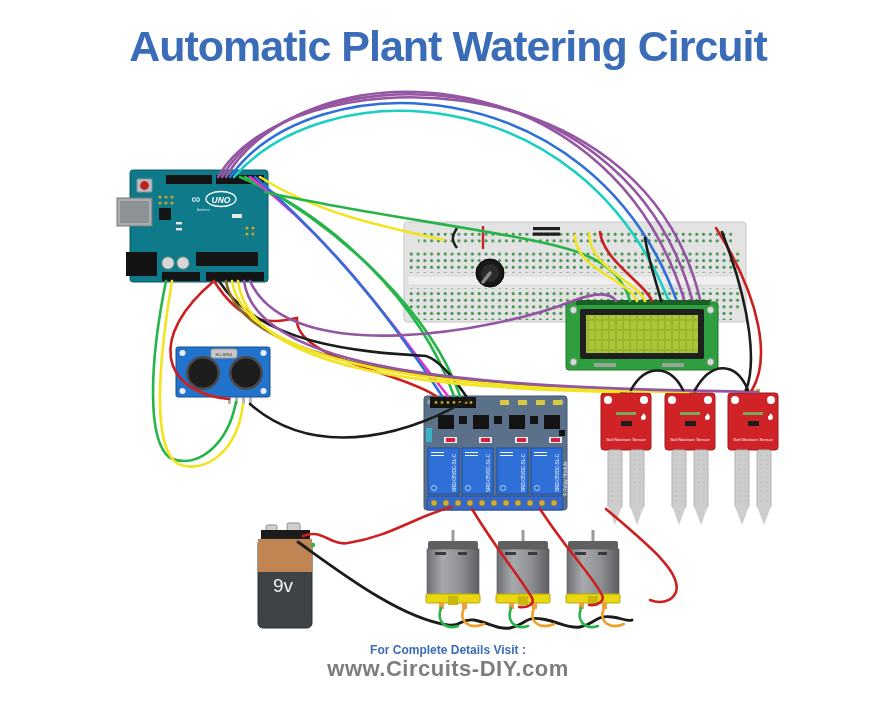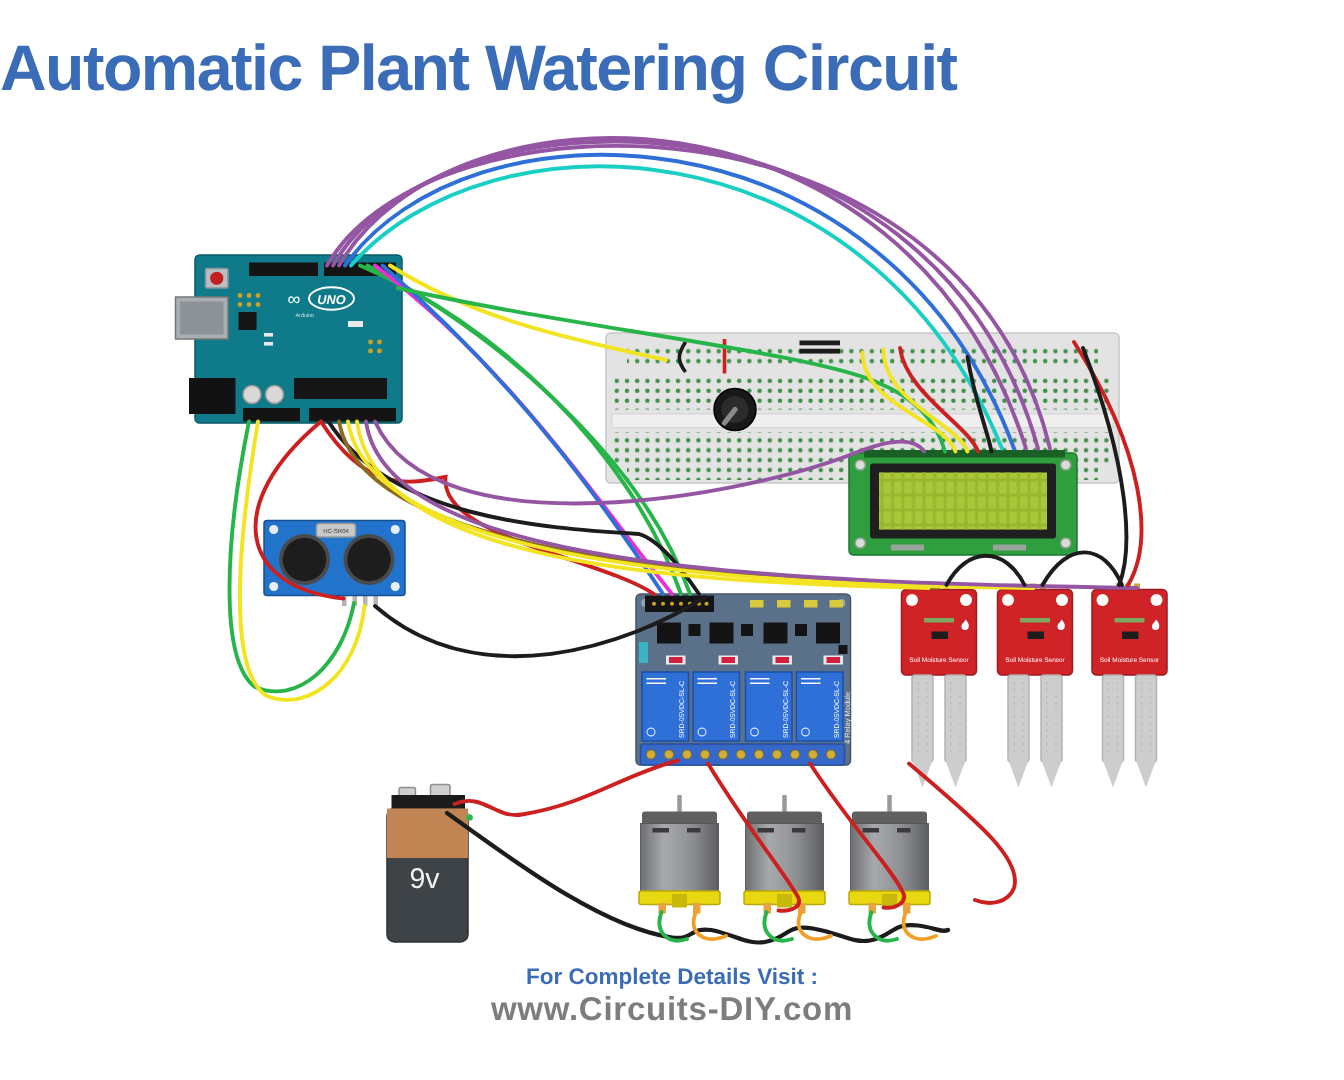--- a/index.html
+++ b/index.html
@@ -1,22 +1,22 @@
 <!DOCTYPE html>
 <html><head>
 <meta charset="utf-8">
 <style>
   html,body{margin:0;padding:0;background:#ffffff;}
   #canvas{position:relative;width:896px;height:720px;background:#ffffff;overflow:hidden;
           font-family:"Liberation Sans",sans-serif;}
-  #title{position:absolute;top:22px;left:0;width:896px;
+  #title{position:absolute;top:22px;left:0;width:896px;text-align:center;
          font-size:43px;font-weight:bold;letter-spacing:-1px;color:#3b6cb7;}
   #diagram{position:absolute;top:0;left:0;}
   #footer{position:absolute;top:644px;left:0;width:896px;text-align:center;line-height:1.1;}
-  #footer .l1{font-size:15px;font-weight:bold;color:#3b6cb7;}
+  #footer .l1{font-size:12px;font-weight:bold;color:#3b6cb7;}
   #footer .l2{font-size:22px;font-weight:bold;color:#7d7d7d;letter-spacing:0.5px;}
   text{font-family:"Liberation Sans",sans-serif;}
 </style>
 </head>
 <body>
 
 <div id="canvas">
   <div id="title">Automatic Plant Watering Circuit</div>
 
   <svg id="diagram" width="896" height="720" viewBox="0 0 896 720">

